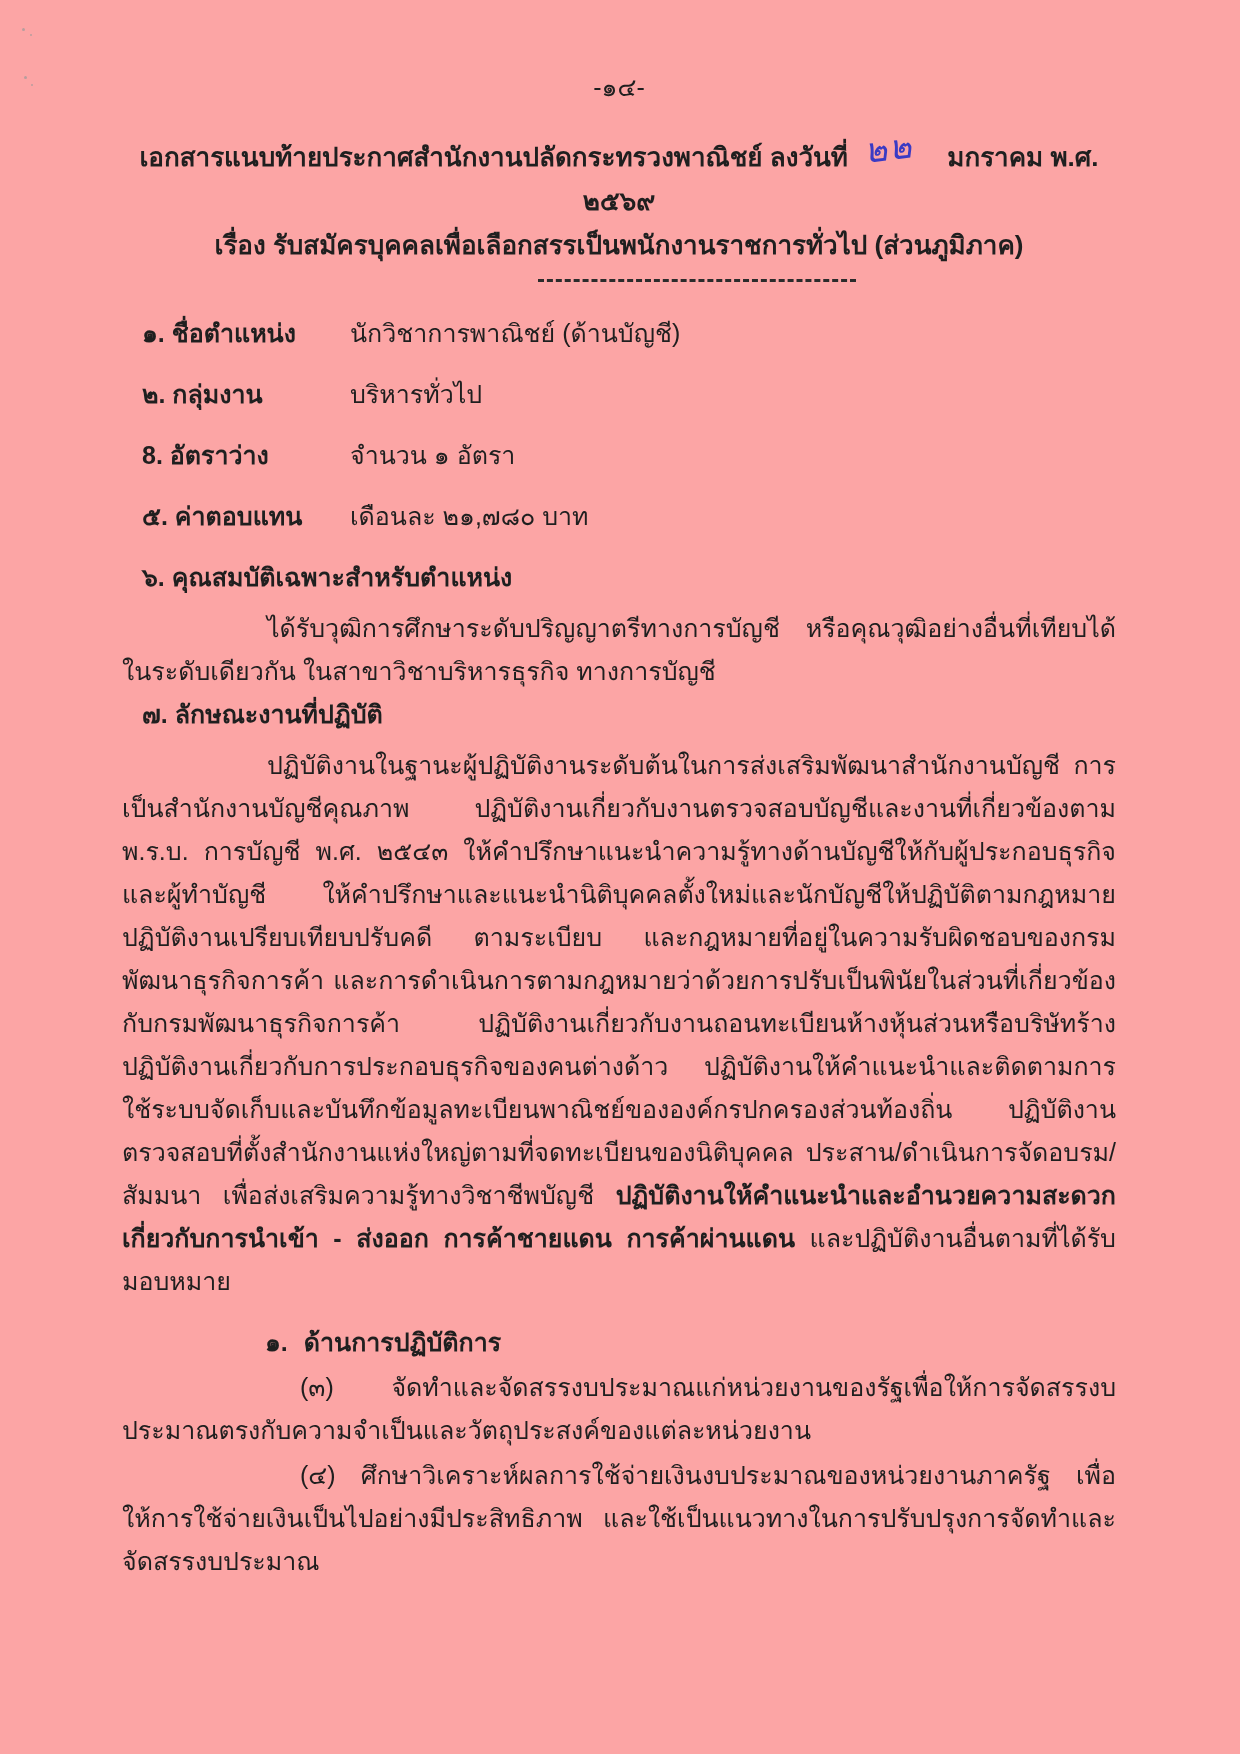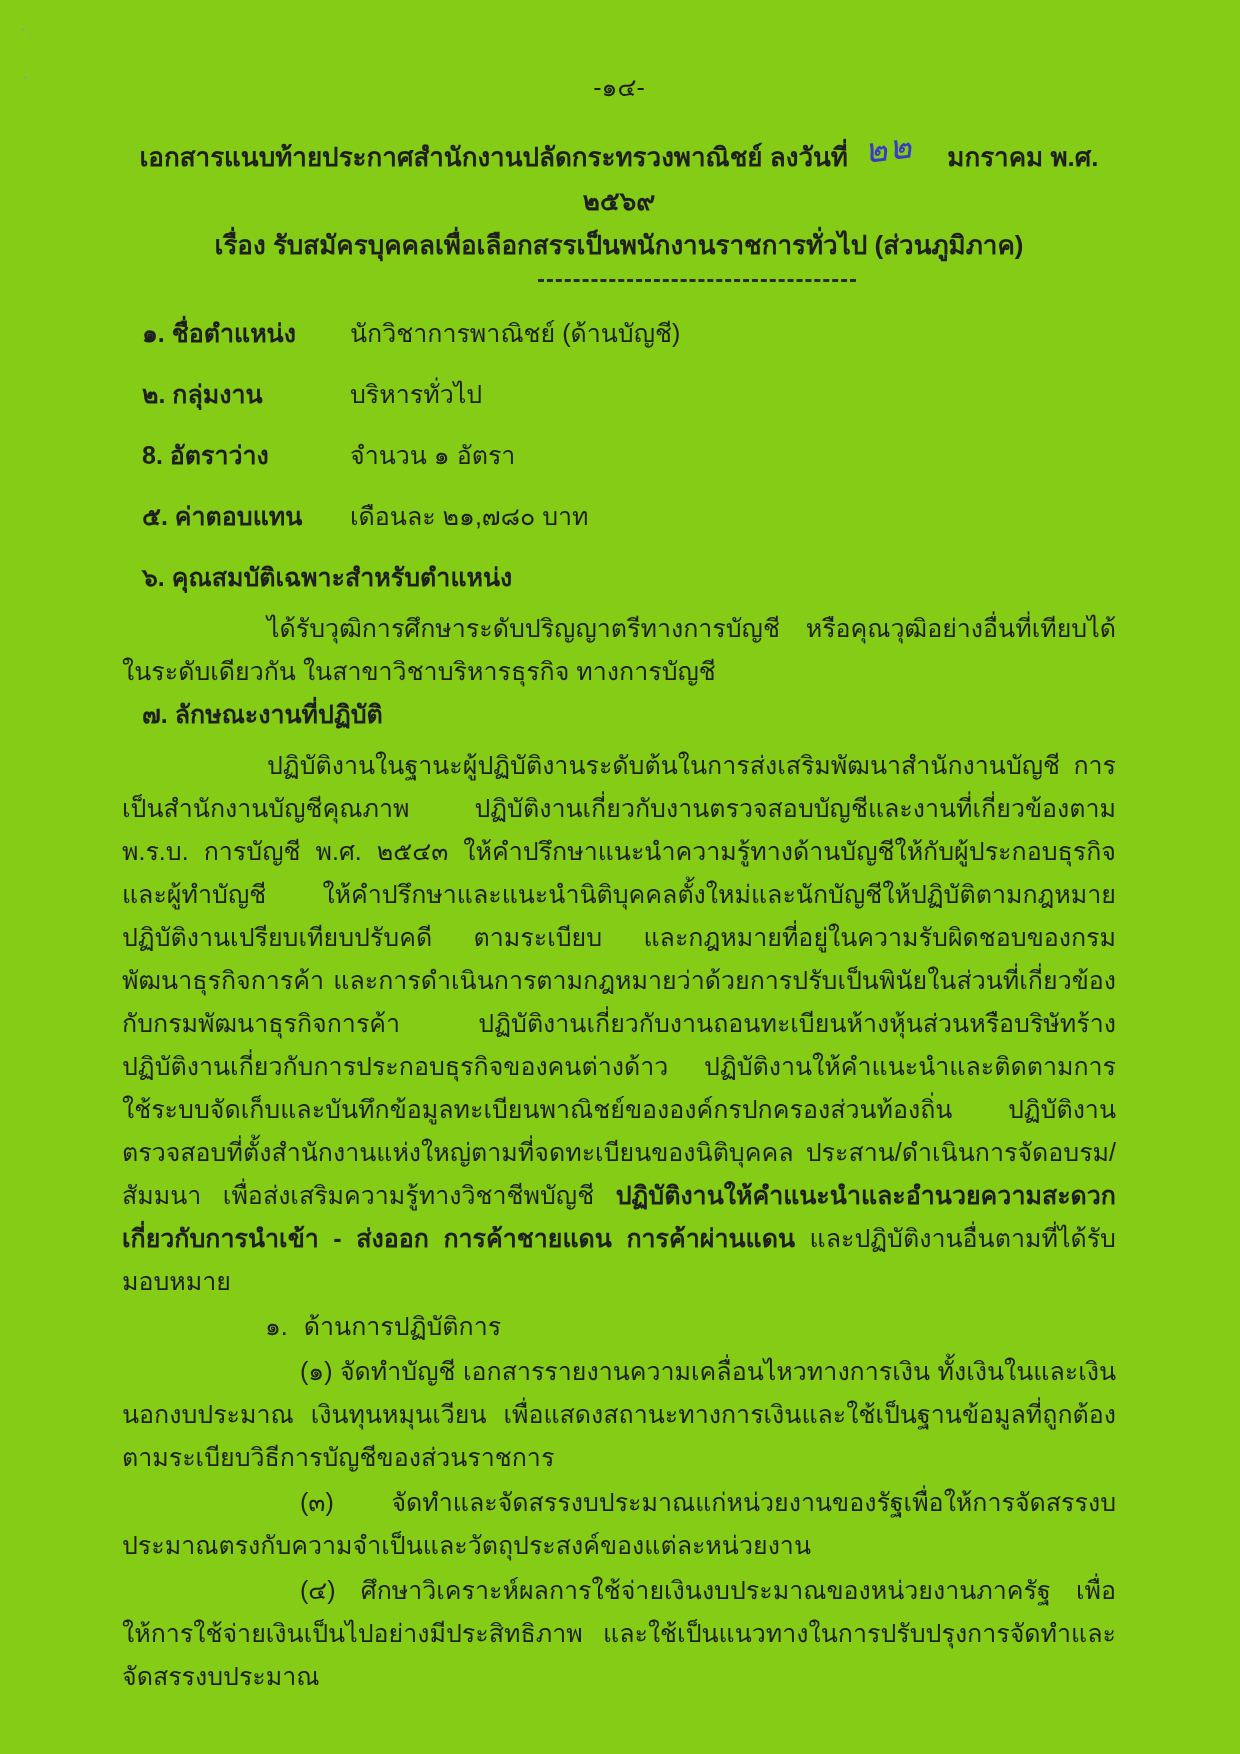--- a/index.html
+++ b/index.html
@@ -4,21 +4,21 @@
 <style>
   * { margin: 0; padding: 0; box-sizing: border-box; }
   html, body { background: #ffffff; }
   body { font-family: "Liberation Sans", "DejaVu Sans", sans-serif; color: #1f1f1f; }
 
   .page {
     position: relative;
     width: 1240px;
     height: 1754px;
     margin: 0 auto;
-    background: #84cc16;
+    background: #fca5a5;
     padding: 66px 124px 40px 122px;
     overflow: hidden;
     font-size: 25px;
     line-height: 43px;
   }
 
   
   .artifact { position: absolute; background: #9a9a9a; border-radius: 50%; opacity: .7; }
   .artifact.a1 { left: 22px; top: 28px;  width: 3px; height: 3px; }
   .artifact.a2 { left: 30px; top: 34px;  width: 2px; height: 2px; }
@@ -54,21 +54,21 @@
   .field-value { flex: 1; }
 
   .sec-heading { font-weight: bold; padding-left: 20px; }
 
   .para {
     text-align: justify;
     margin-top: 8px;
   }
   .para.indent-1 { text-indent: 145px; }
 
-  .sub-heading { font-weight: normal; margin-top: 2px; padding-left: 143px; }
+  .sub-heading { font-weight: bold; margin-top: 18px; padding-left: 143px; }
   .sub-heading .num { margin-right: 16px; }
 
   .sub-item { text-align: justify; text-indent: 178px; margin-top: 2px; }
 
   .bold-inline { font-weight: bold; }
 </style>
 </head>
 <body>
 
 <div class="page">
@@ -117,17 +117,16 @@
   <div class="para indent-1">
     <span>ปฏิบัติงานในฐานะผู้ปฏิบัติงานระดับต้นในการส่งเสริมพัฒนาสำนักงานบัญชี การเป็นสำนักงานบัญชีคุณภาพ ปฏิบัติงานเกี่ยวกับงานตรวจสอบบัญชีและงานที่เกี่ยวข้องตาม พ.ร.บ. การบัญชี พ.ศ. ๒๕๔๓ ให้คำปรึกษาแนะนำความรู้ทางด้านบัญชีให้กับผู้ประกอบธุรกิจและผู้ทำบัญชี ให้คำปรึกษาและแนะนำนิติบุคคลตั้งใหม่และนักบัญชีให้ปฏิบัติตามกฎหมาย ปฏิบัติงานเปรียบเทียบปรับคดี ตามระเบียบ และกฎหมายที่อยู่ในความรับผิดชอบของกรมพัฒนาธุรกิจการค้า และการดำเนินการตามกฎหมายว่าด้วยการปรับเป็นพินัยในส่วนที่เกี่ยวข้องกับกรมพัฒนาธุรกิจการค้า ปฏิบัติงานเกี่ยวกับงานถอนทะเบียนห้างหุ้นส่วนหรือบริษัทร้าง ปฏิบัติงานเกี่ยวกับการประกอบธุรกิจของคนต่างด้าว ปฏิบัติงานให้คำแนะนำและติดตามการใช้ระบบจัดเก็บและบันทึกข้อมูลทะเบียนพาณิชย์ขององค์กรปกครองส่วนท้องถิ่น ปฏิบัติงานตรวจสอบที่ตั้งสำนักงานแห่งใหญ่ตามที่จดทะเบียนของนิติบุคคล ประสาน/ดำเนินการจัดอบรม/สัมมนา เพื่อส่งเสริมความรู้ทางวิชาชีพบัญชี </span>
     <span class="bold-inline">ปฏิบัติงานให้คำแนะนำและอำนวยความสะดวกเกี่ยวกับการนำเข้า - ส่งออก การค้าชายแดน การค้าผ่านแดน</span>
     <span> และปฏิบัติงานอื่นตามที่ได้รับมอบหมาย</span>
   </div>
 
   <div class="sub-heading">
     <span class="num">๑.</span><span>ด้านการปฏิบัติการ</span>
   </div>
 
-  <div class="sub-item">(๑) จัดทำบัญชี เอกสารรายงานความเคลื่อนไหวทางการเงิน ทั้งเงินในและเงินนอกงบประมาณ เงินทุนหมุนเวียน เพื่อแสดงสถานะทางการเงินและใช้เป็นฐานข้อมูลที่ถูกต้องตามระเบียบวิธีการบัญชีของส่วนราชการ</div>
   <div class="sub-item">(๓) จัดทำและจัดสรรงบประมาณแก่หน่วยงานของรัฐเพื่อให้การจัดสรรงบประมาณตรงกับความจำเป็นและวัตถุประสงค์ของแต่ละหน่วยงาน</div>
   <div class="sub-item">(๔) ศึกษาวิเคราะห์ผลการใช้จ่ายเงินงบประมาณของหน่วยงานภาครัฐ เพื่อให้การใช้จ่ายเงินเป็นไปอย่างมีประสิทธิภาพ และใช้เป็นแนวทางในการปรับปรุงการจัดทำและจัดสรรงบประมาณ</div>
 
 </div>
 
 </body></html>

